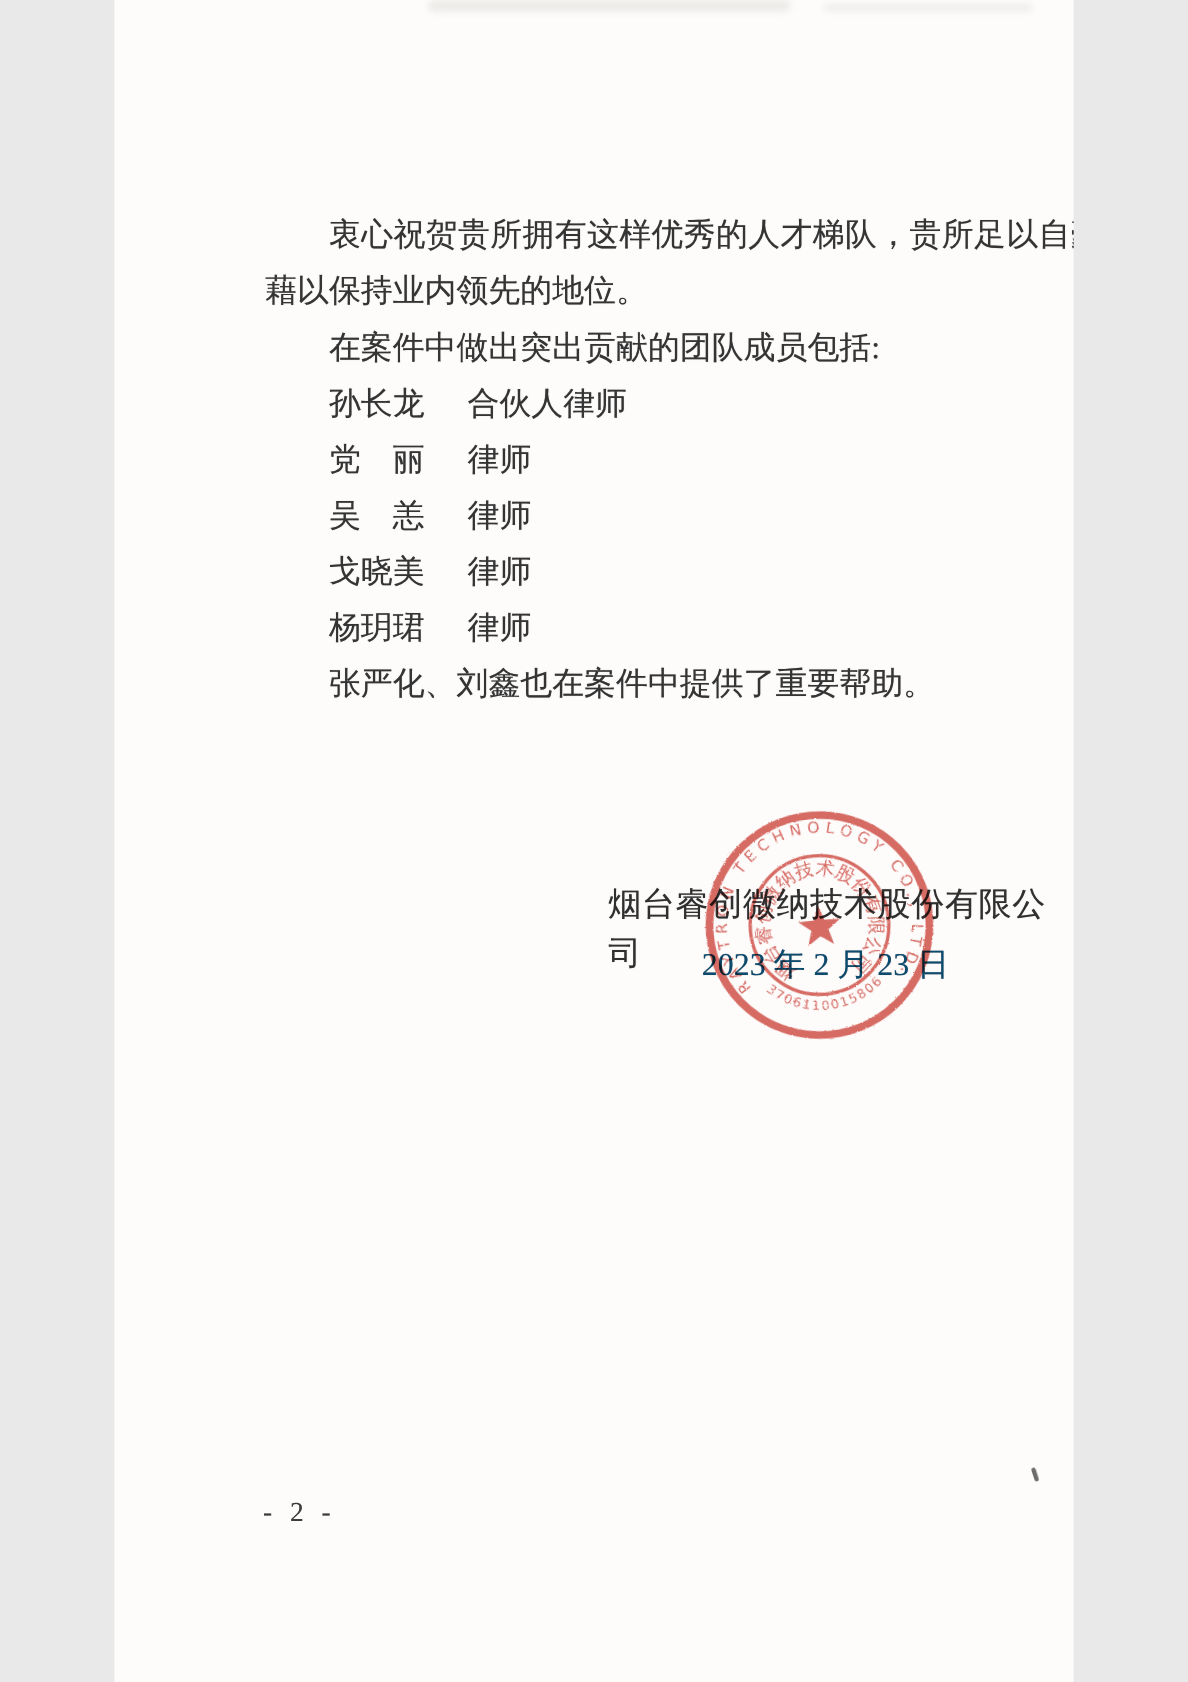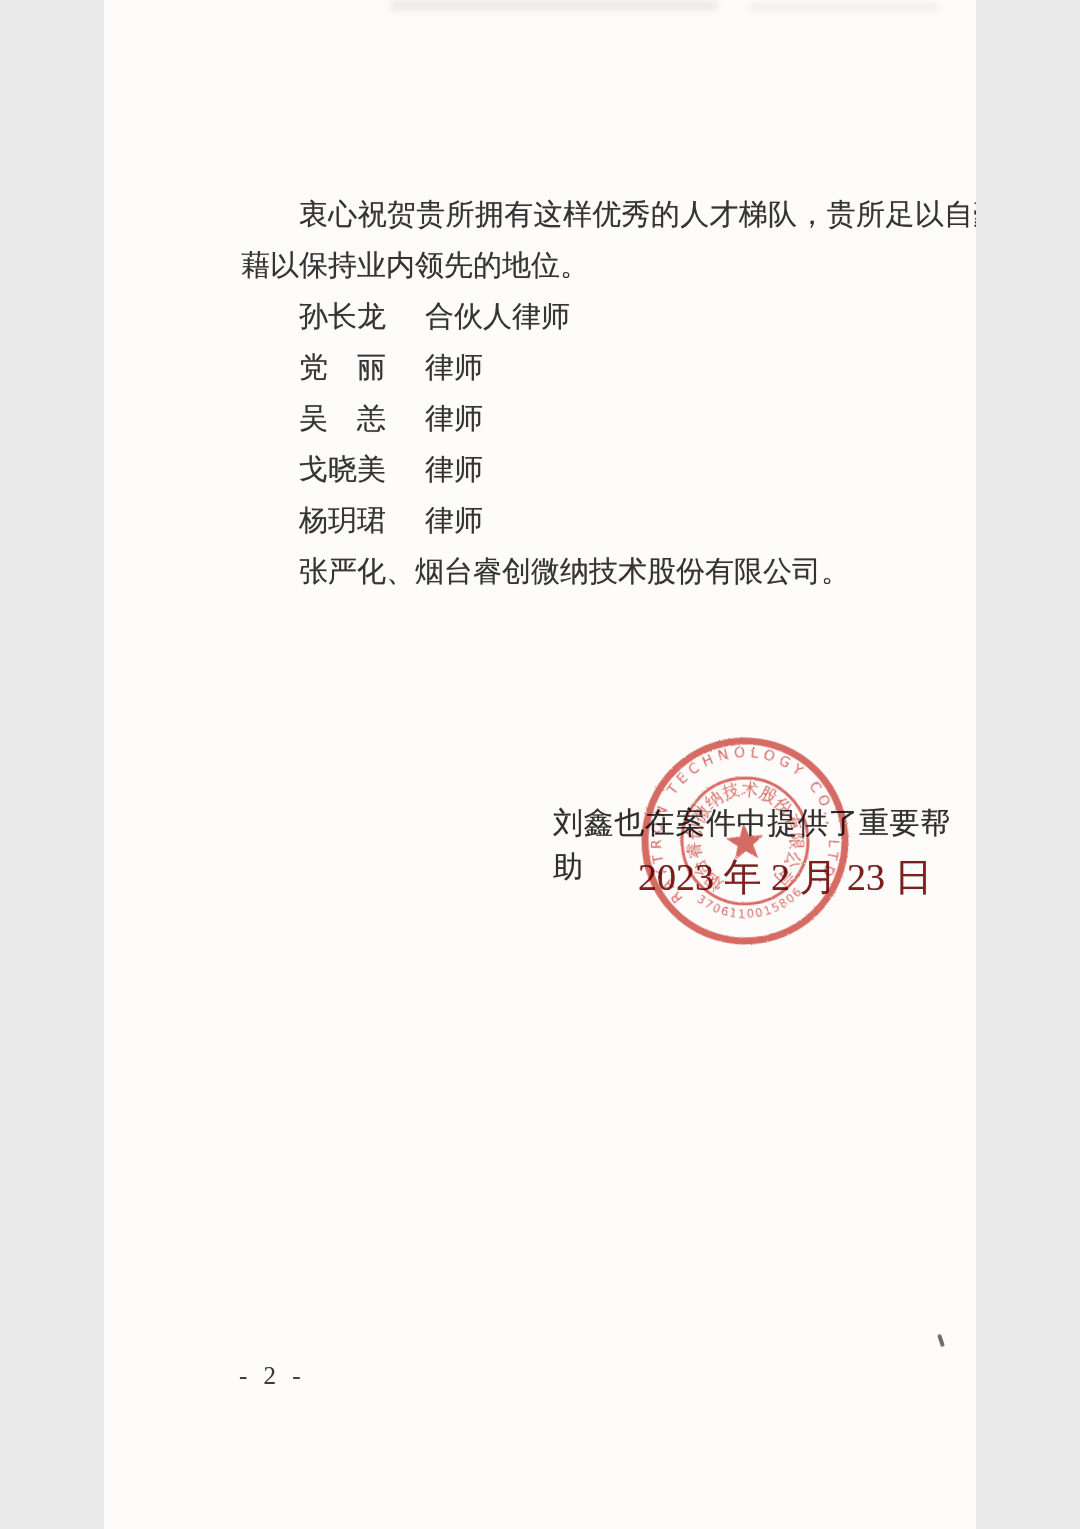--- a/index.html
+++ b/index.html
@@ -24,21 +24,21 @@
   .member-title{display:inline-block;margin-left:38px;text-align:center;}
   
   .sig-company{
     position:absolute;left:449px;top:801px;
     font-size:30px;line-height:44px;color:#2f2f2f;
     letter-spacing:0.6px;
     text-shadow:0 0 0.7px rgba(70,70,70,0.55);
   }
   .sig-date{
     position:absolute;left:534px;top:855px;
-    font-size:38px;line-height:44px;color:#7f1d1d;
+    font-size:29px;line-height:44px;color:#0c4a6e;
     text-shadow:0 0 0.7px rgba(70,70,70,0.55);
   }
   
   .page-number{
     position:absolute;left:135px;top:1362px;
     font-size:25px;color:#3c3c3c;letter-spacing:5px;
     text-shadow:0 0 0.6px rgba(80,80,80,0.5);
   }
   
   .seal{
@@ -70,41 +70,42 @@
 <div class="page">
 
   <div class="smudge s1"></div>
   <div class="smudge s2"></div>
   <div class="smudge s3"></div>
   <div class="stroke-mark"></div>
   <div class="tick-mark"></div>
 
   <div class="body-text">
     <p>衷心祝贺贵所拥有这样优秀的人才梯队，贵所足以自豪并将藉以保持业内领先的地位。</p>
+    <p>在案件中做出突出贡献的团队成员包括:</p>
 
     <div class="member-row">
       <span class="member-name">孙长龙</span><span class="member-title">合伙人律师</span>
     </div>
     <div class="member-row">
       <span class="member-name">党　丽</span><span class="member-title">律师</span>
     </div>
     <div class="member-row">
       <span class="member-name">吴　恙</span><span class="member-title">律师</span>
     </div>
     <div class="member-row">
       <span class="member-name">戈晓美</span><span class="member-title">律师</span>
     </div>
     <div class="member-row">
       <span class="member-name">杨玥珺</span><span class="member-title">律师</span>
     </div>
 
-    <p>张严化、烟台睿创微纳技术股份有限公司。</p>
+    <p>张严化、刘鑫也在案件中提供了重要帮助。</p>
   </div>
 
-  <div class="sig-company">刘鑫也在案件中提供了重要帮助</div>
+  <div class="sig-company">烟台睿创微纳技术股份有限公司</div>
   <div class="sig-date">2023 年 2 月 23 日</div>
 
   <svg class="seal" viewBox="0 0 240 240" xmlns="http://www.w3.org/2000/svg">
     <defs>
       <path id="engArc" d="M 71.8 188.8 A 84 84 0 1 1 168.2 188.8" fill="none"></path>
       <path id="cnArc" d="M 97 159.8 A 46 46 0 1 1 143 159.8" fill="none"></path>
       <path id="numArc" d="M 53.3 158.5 A 77 77 0 0 0 186.7 158.5" fill="none"></path>
       <filter id="rough" x="-10%" y="-10%" width="120%" height="120%">
         <feTurbulence type="fractalNoise" baseFrequency="0.9" numOctaves="2" result="n"></feTurbulence>
         <feDisplacementMap in="SourceGraphic" in2="n" scale="2.2"></feDisplacementMap>

